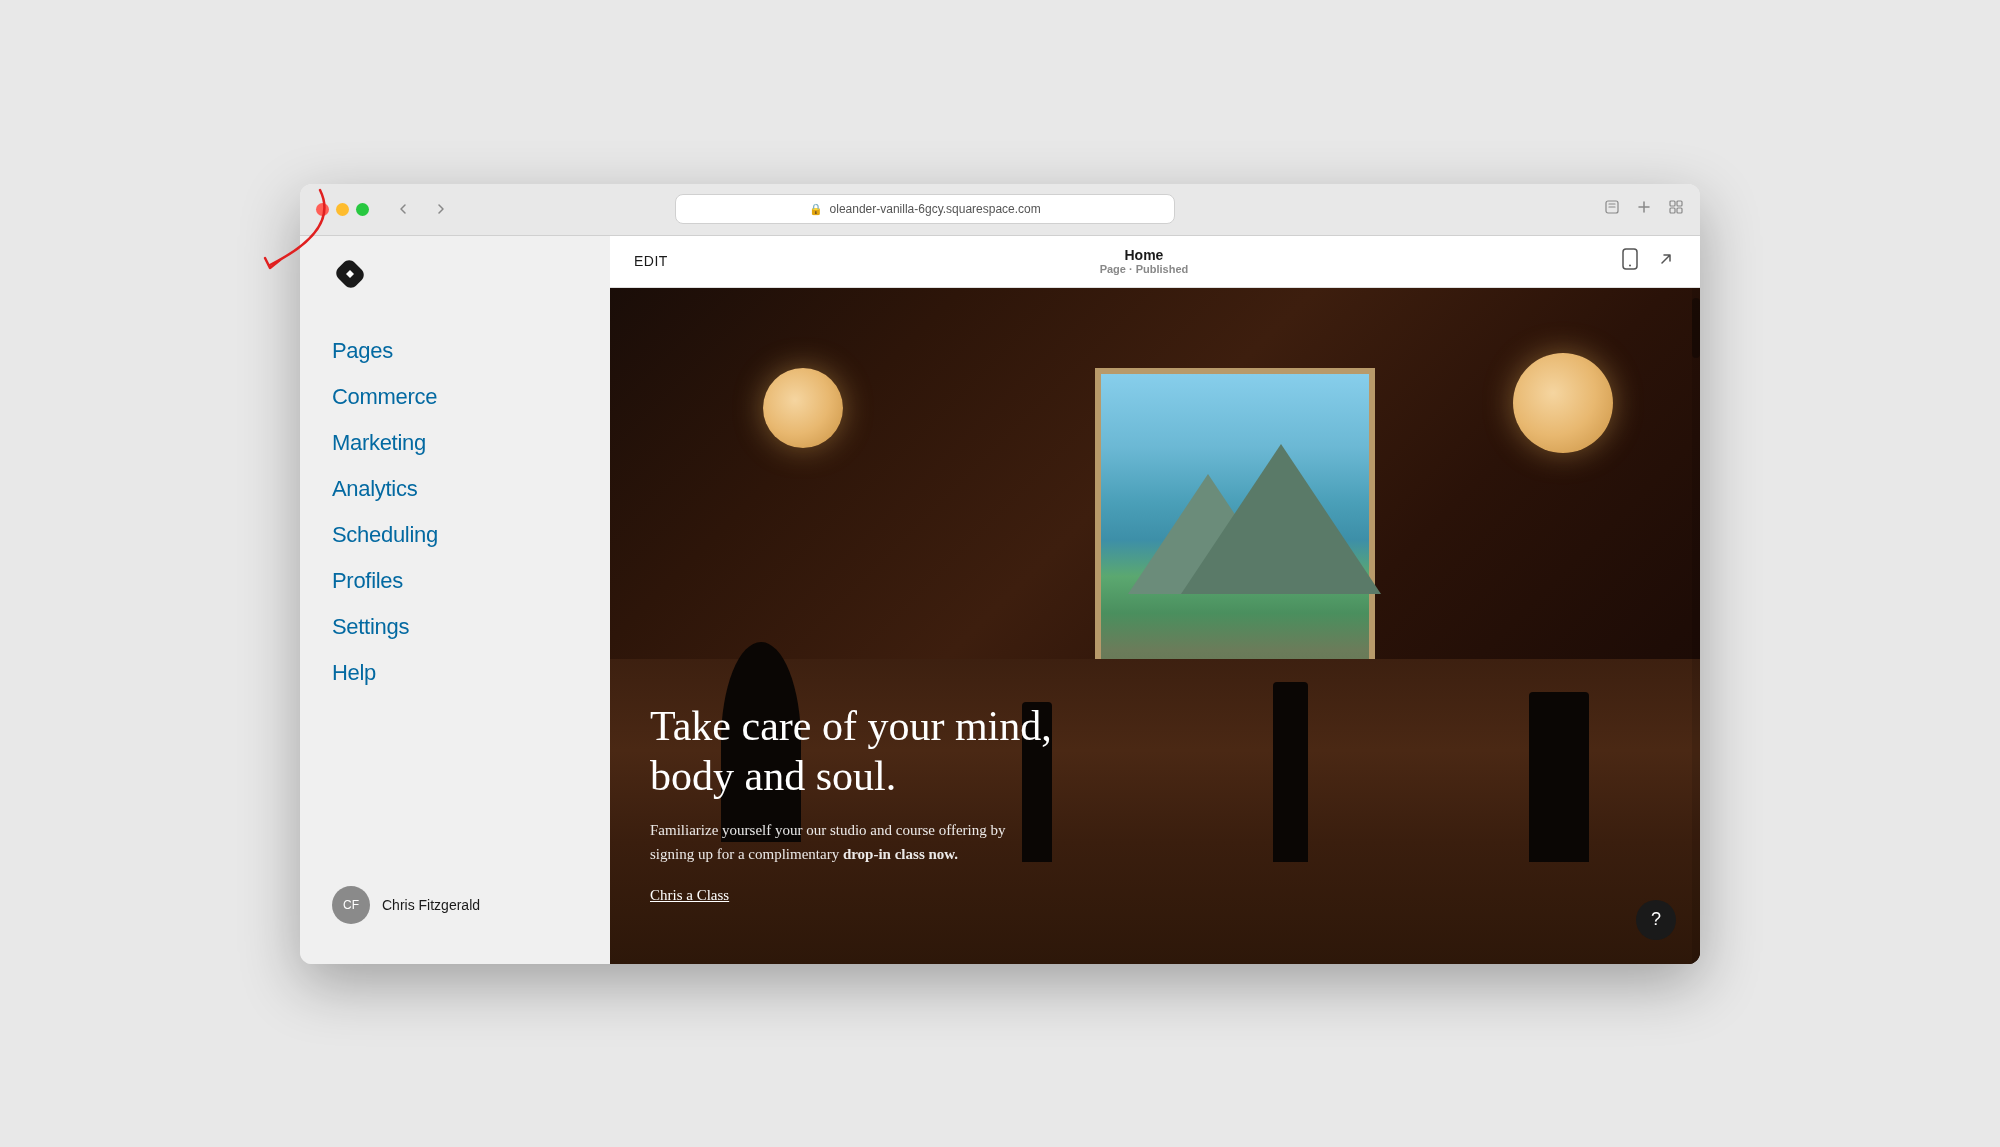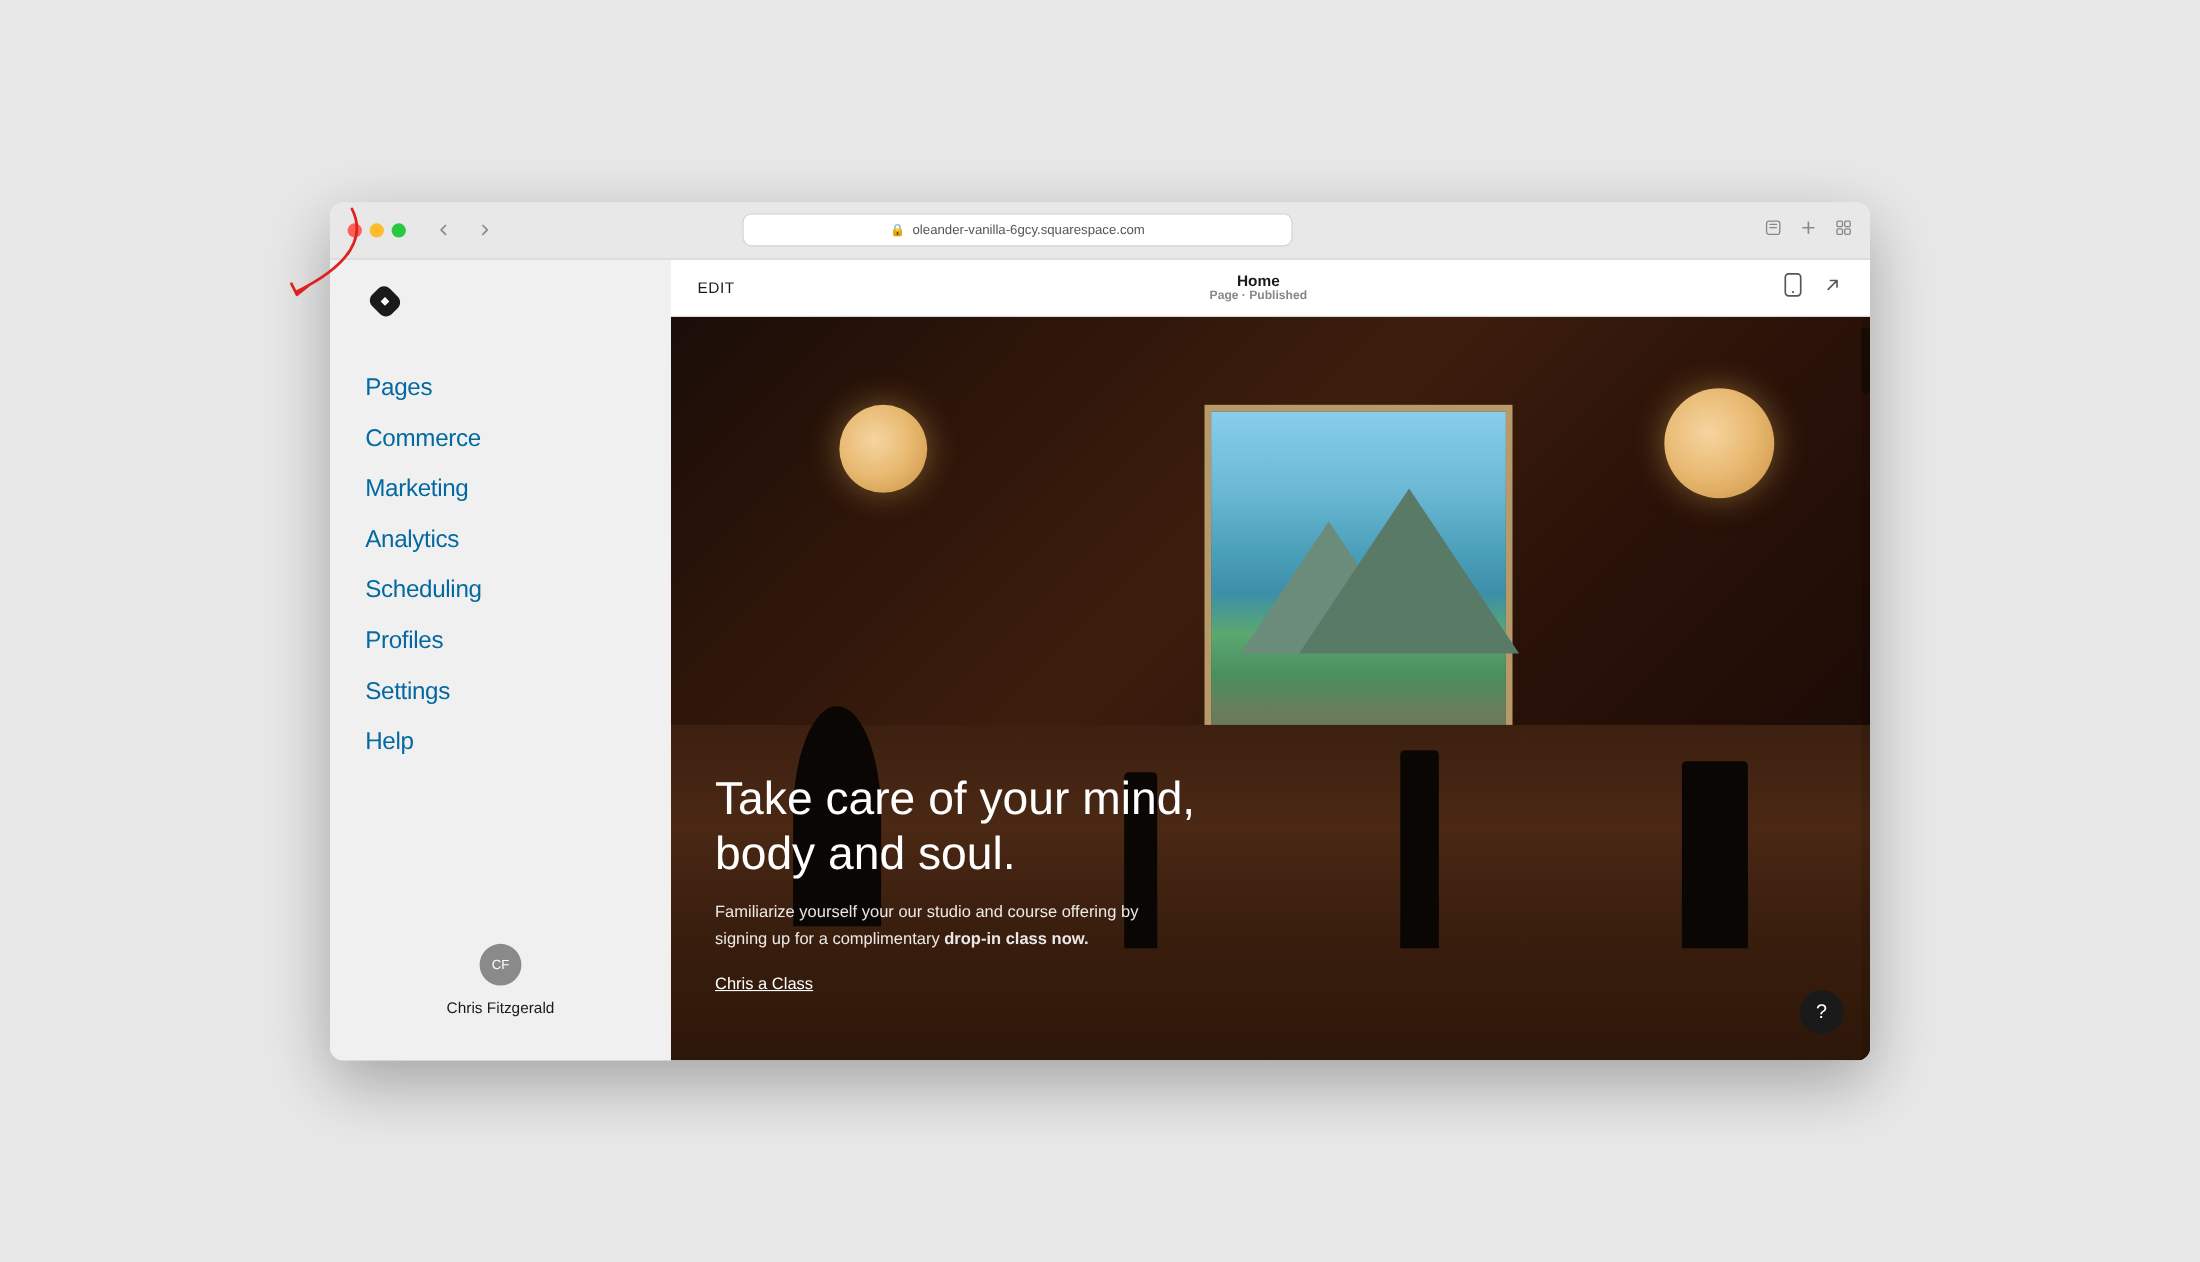--- a/index.html
+++ b/index.html
@@ -137,21 +137,20 @@
 
     .nav-item.active {
       text-underline-offset: 3px;
     }
 
     .sidebar-footer {
       padding: 20px 32px;
       display: flex;
       align-items: center;
       gap: 12px;
-      flex-direction: column;
     }
 
     .avatar {
       width: 38px;
       height: 38px;
       border-radius: 50%;
       background: #8a8a8a;
       display: flex;
       align-items: center;
       justify-content: center;
@@ -385,20 +384,21 @@
       border-radius: 4px 4px 0 0;
     }
 
     
     .content-overlay {
       position: absolute;
       bottom: 60px;
       left: 40px;
       right: 40px;
       color: white;
+      font-family: Liberation Serif, serif;
     }
 
     .hero-headline {
       font-size: 42px;
       font-weight: 400;
       line-height: 1.2;
       margin-bottom: 16px;
       max-width: 450px;
     }
 

